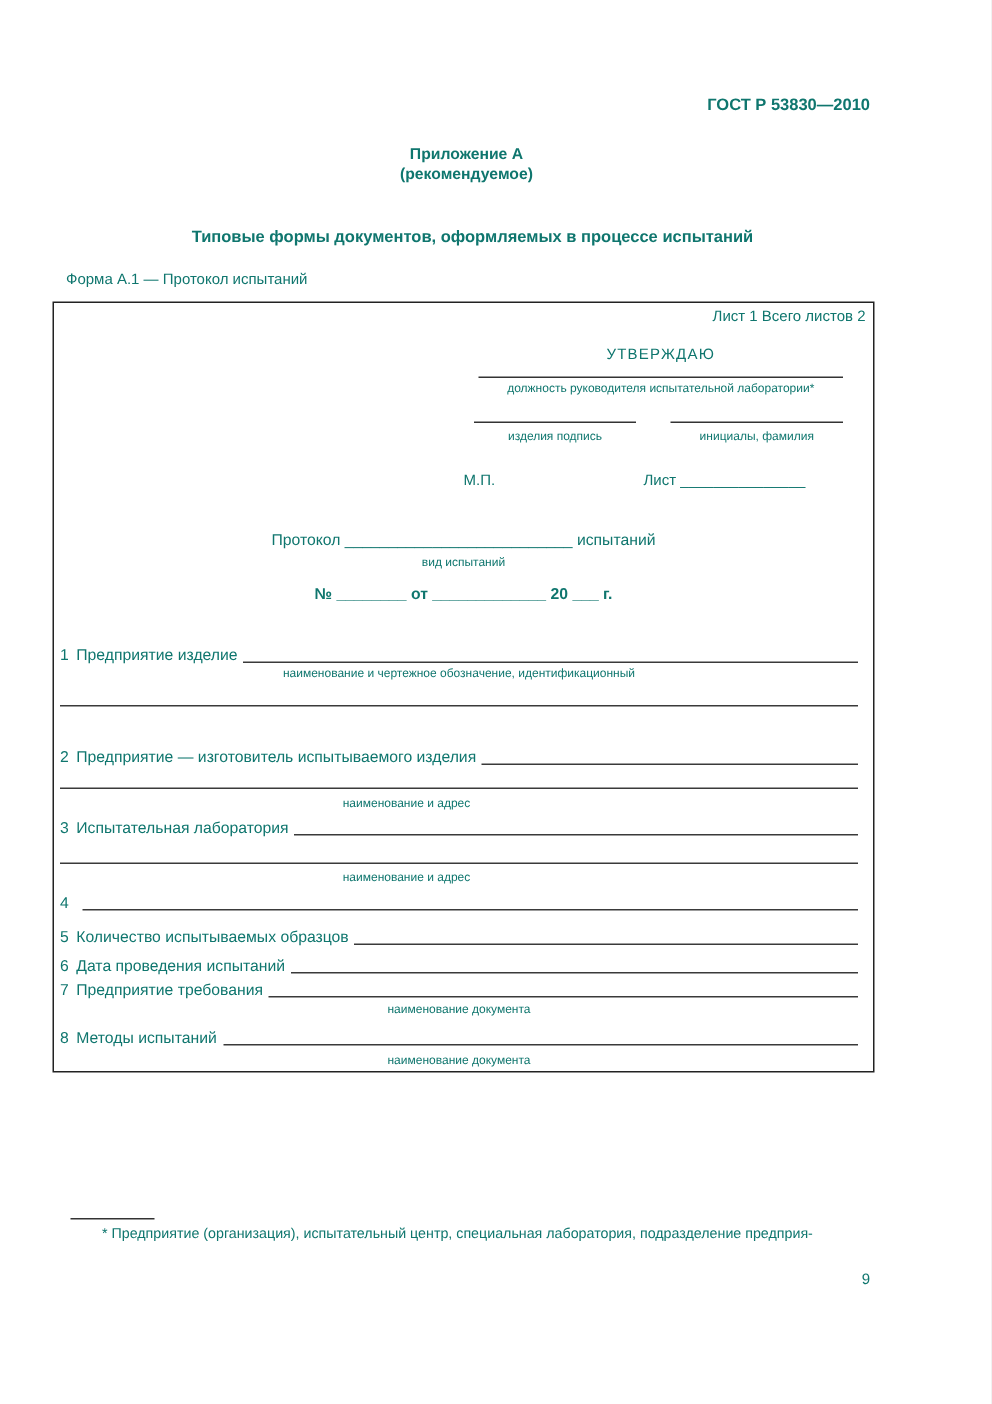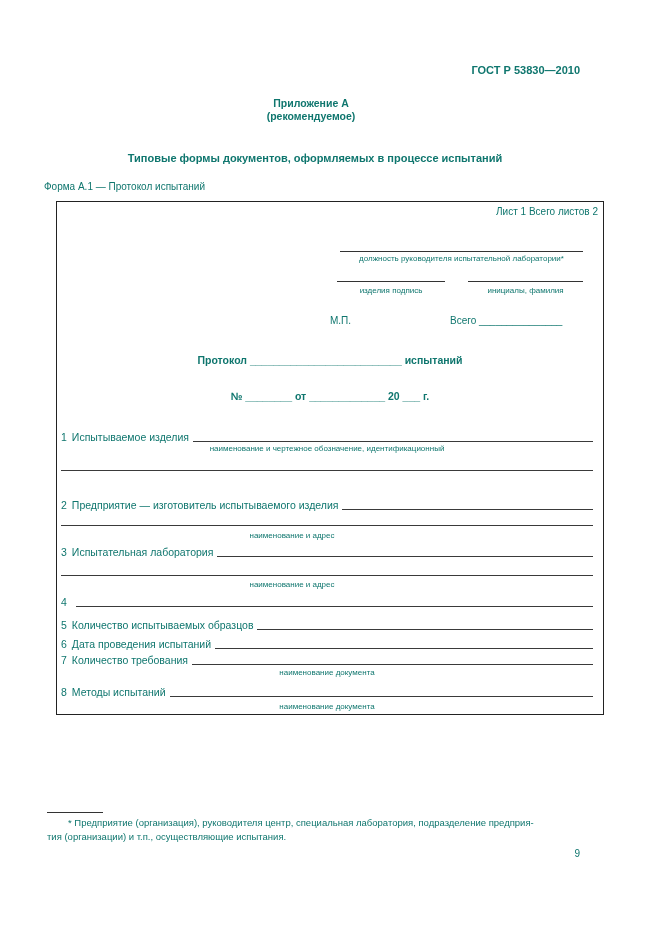--- a/index.html
+++ b/index.html
@@ -8,40 +8,40 @@
     font-family:"Liberation Sans", sans-serif; color:#0f766e; overflow:hidden;
     margin:0 auto;
   }
   .abs {position:absolute;}
   .doc-code {top:64px; left:0; width:580px; text-align:right; font-weight:bold; font-size:11px;}
   .appendix-label {top:97px; left:30px; width:562px; text-align:center; font-weight:bold; font-size:10.5px;}
   .appendix-note  {top:110px; left:30px; width:562px; text-align:center; font-weight:bold; font-size:10.5px;}
   .section-title  {top:152px; left:20px; width:590px; text-align:center; font-weight:bold; font-size:11px;}
   .form-caption   {top:181px; left:44px; font-size:10px;}
 
-  .form-box {left:56px; top:201px; width:546px; height:512px; border:1.5px solid #222; background:#fff;}
+  .form-box {left:35px; top:201px; width:546px; height:512px; border:1.5px solid #222; background:#fff;}
   .form-box .abs {position:absolute;}
 
   .sheet-info {top:4px; right:5px; font-size:10px;}
 
   .approve-title {top:29px; left:283px; width:243px; text-align:center; font-size:10px; letter-spacing:0.8px;}
   .sig-line-long {top:40px; left:283px; width:243px; height:9px; border-bottom:1px solid #333;}
   .pos-caption   {top:52px; left:263px; width:283px; text-align:center; font-size:8px;}
   .sig-row       {top:71px; left:280px; width:246px; height:9px; display:flex;}
   .sig-row .seg-a {width:108px; border-bottom:1px solid #333;}
   .sig-row .gap   {width:23px;}
   .sig-row .seg-b {flex:1; border-bottom:1px solid #333;}
   .sig-captions  {top:84px; left:280px; width:246px; display:flex; font-size:8px;}
   .sig-captions .seg-a {width:108px; text-align:center;}
   .sig-captions .gap   {width:23px;}
   .sig-captions .seg-b {flex:1; text-align:center;}
   .stamp {top:113px; left:273px; font-size:10px;}
   .date  {top:113px; left:393px; font-size:10px;}
 
-  .protocol-title {top:152px; left:0; width:100%; text-align:center; font-weight:bold; font-size:10.5px;}
+  .protocol-title {top:152px; left:0; width:100%; text-align:center; font-weight:normal; font-size:10.5px;}
   .kind-caption   {top:168px; left:0; width:100%; text-align:center; font-size:8px;}
   .number-line    {top:188px; left:0; width:100%; text-align:center; font-weight:bold; font-size:10.5px;}
 
   .item-row {left:4px; right:10px; display:flex; font-size:10.5px; line-height:12px; white-space:nowrap;}
   .item-row .num {margin-right:5px;}
   .item-row .fill {flex:1; border-bottom:1px solid #3a3a3a; margin:0 0 1px 4px; min-width:10px;}
   .row-1 {top:229px;} .row-2 {top:297px;} .row-3 {top:344px;} .row-4 {top:394px;}
   .row-5 {top:417px;} .row-6 {top:436px;} .row-7 {top:452px;} .row-8 {top:484px;}
 
   .cont-line {left:4px; right:10px; border-top:1px solid #3a3a3a;}
@@ -65,43 +65,45 @@
   <div class="abs doc-code">ГОСТ Р 53830—2010</div>
   <div class="abs appendix-label">Приложение А</div>
   <div class="abs appendix-note">(рекомендуемое)</div>
   <div class="abs section-title">Типовые формы документов, оформляемых в процессе испытаний</div>
   <div class="abs form-caption">Форма А.1 — Протокол испытаний</div>
 
   <div class="abs form-box">
 
     <div class="abs sheet-info">Лист 1 Всего листов 2</div>
 
+    <div class="abs approve-title">УТВЕРЖДАЮ</div>
     <div class="abs sig-line-long"></div>
     <div class="abs pos-caption">должность руководителя испытательной лаборатории*</div>
 
     <div class="abs sig-row">
       <div class="seg-a"></div>
       <div class="gap"></div>
       <div class="seg-b"></div>
     </div>
     <div class="abs sig-captions">
       <div class="seg-a">изделия подпись</div>
       <div class="gap"></div>
       <div class="seg-b">инициалы, фамилия</div>
     </div>
 
     <div class="abs stamp">М.П.</div>
-    <div class="abs date">Всего _______________</div>
+    <div class="abs date">Лист _______________</div>
 
     <div class="abs protocol-title">Протокол __________________________ испытаний</div>
+    <div class="abs kind-caption">вид испытаний</div>
     <div class="abs number-line">№ ________ от _____________ 20 ___ г.</div>
 
     <div class="abs item-row row-1">
       <span class="num">1</span>
-      <span>Испытываемое изделия</span>
+      <span>Предприятие изделие</span>
       <span class="fill"></span>
     </div>
     <div class="abs f-caption fc-1a">наименование и чертежное обозначение, идентификационный</div>
     <div class="abs cont-line cl-1"></div>
 
     <div class="abs item-row row-2">
       <span class="num">2</span>
       <span>Предприятие — изготовитель испытываемого изделия</span>
       <span class="fill"></span>
     </div>
@@ -128,34 +130,33 @@
     </div>
 
     <div class="abs item-row row-6">
       <span class="num">6</span>
       <span>Дата проведения испытаний</span>
       <span class="fill"></span>
     </div>
 
     <div class="abs item-row row-7">
       <span class="num">7</span>
-      <span>Количество требования</span>
+      <span>Предприятие требования</span>
       <span class="fill"></span>
     </div>
     <div class="abs f-caption fc-7">наименование документа</div>
 
     <div class="abs item-row row-8">
       <span class="num">8</span>
       <span>Методы испытаний</span>
       <span class="fill"></span>
     </div>
     <div class="abs f-caption fc-8">наименование документа</div>
 
   </div>
 
   <div class="abs footnote-rule"></div>
   <div class="abs footnote">
-    <div class="indent">* Предприятие (организация), руководителя центр, специальная лаборатория, подразделение предприя-</div>
-    <div>тия (организации) и т.п., осуществляющие испытания.</div>
+    <div class="indent">* Предприятие (организация), испытательный центр, специальная лаборатория, подразделение предприя-</div>
   </div>
   <div class="abs page-number">9</div>
 
 </div>
 
 </body></html>

